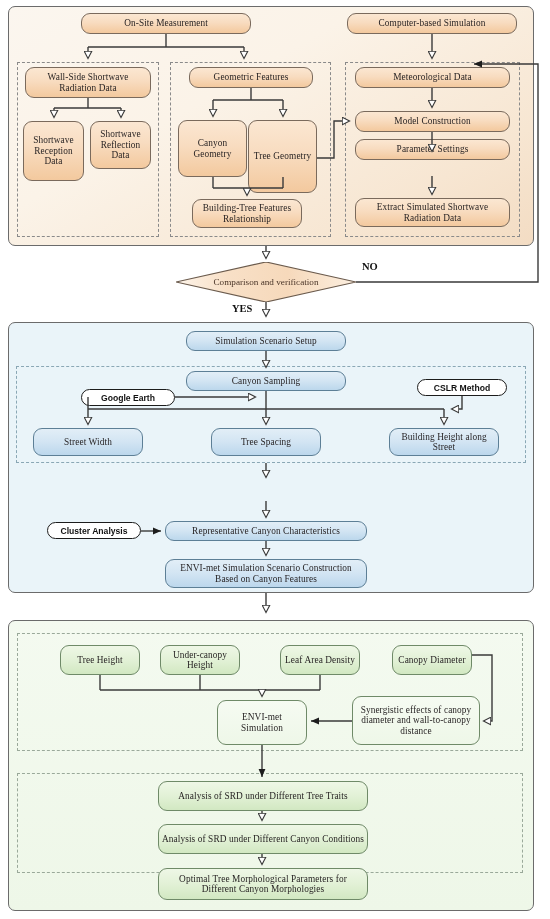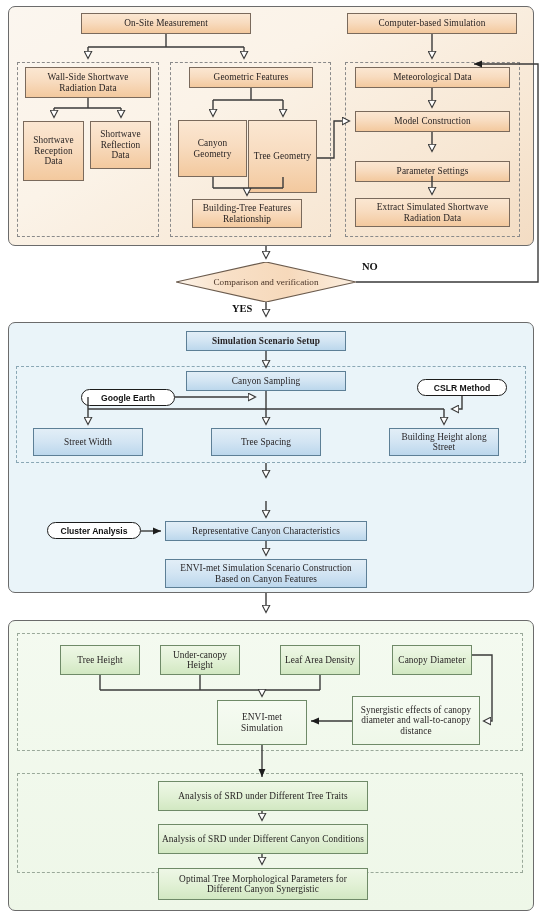--- a/index.html
+++ b/index.html
@@ -16,21 +16,21 @@
   .panel.green{background:linear-gradient(180deg,#f4faf0 0%,#eef7e8 100%);}
 
   
   .dgroup{position:absolute;box-sizing:border-box;border:1.6px dashed #8a8a8a;background:transparent;}
   .dgroup.bluedash{border-color:#8aa7b5;}
   .dgroup.greendash{border-color:#9aa99a;}
 
   
   .box{position:absolute;box-sizing:border-box;display:flex;align-items:center;
        justify-content:center;text-align:center;line-height:1.12;
-       font-size:9.3px;letter-spacing:.1px;padding:1px 2px;}
+       font-size:9.3px;letter-spacing:.1px;padding:1px 2px;border-radius:9px;}
   .box.o{border:1px solid #7a6a5c;
          background:linear-gradient(180deg,#fbe7d2 0%,#f8dcc0 45%,#f3c99e 100%);}
   .box.b{border:1px solid #5d7f96;
          background:linear-gradient(180deg,#e2eef7 0%,#d3e5f3 48%,#bcd7ec 100%);}
   .box.g{border:1px solid #6f8a68;
          background:linear-gradient(180deg,#eef7e6 0%,#e2f1d6 50%,#d2e8c2 100%);}
   .box.gw{border:1px solid #6f8a68;
           background:linear-gradient(180deg,#f6fbf2 0%,#eef7e8 100%);}
 
   
@@ -70,21 +70,21 @@
 
   <div class="dgroup" style="left:170px;top:62px;width:161px;height:175px;"></div>
   <div class="box o" style="left:189px;top:67px;width:124px;height:21px;">Geometric Features</div>
   <div class="box o" style="left:178px;top:120px;width:69px;height:57px;">Canyon Geometry</div>
   <div class="box o" style="left:248px;top:120px;width:69px;height:73px;">Tree Geometry</div>
   <div class="box o" style="left:192px;top:199px;width:110px;height:29px;">Building-Tree Features Relationship</div>
 
   <div class="dgroup" style="left:345px;top:62px;width:175px;height:175px;"></div>
   <div class="box o" style="left:355px;top:67px;width:155px;height:21px;">Meteorological Data</div>
   <div class="box o" style="left:355px;top:111px;width:155px;height:21px;">Model Construction</div>
-  <div class="box o" style="left:355px;top:161px;width:155px;height:21px;">Parameter Settings</div>
+  <div class="box o" style="left:355px;top:139px;width:155px;height:21px;">Parameter Settings</div>
   <div class="box o" style="left:355px;top:198px;width:155px;height:29px;">Extract Simulated Shortwave Radiation Data</div>
 
   <div class="diamond" style="left:176px;top:262px;width:180px;height:40px;">
     <svg class="shape" viewBox="0 0 180 40" preserveAspectRatio="none">
       <defs>
         <linearGradient id="dg" x1="0" y1="0" x2="1" y2="0">
           <stop offset="0%" stop-color="#fdf4ea"></stop>
           <stop offset="28%" stop-color="#f8e0c7"></stop>
           <stop offset="62%" stop-color="#f6d9bb"></stop>
           <stop offset="100%" stop-color="#fcefe0"></stop>
@@ -92,21 +92,21 @@
       </defs>
       <polygon points="90,0 180,20 90,40 0,20" fill="url(#dg)" stroke="#6a5a4c" stroke-width="1.2"></polygon>
     </svg>
     <div class="lbl">Comparison and verification</div>
   </div>
   <div class="sideLbl" style="left:362px;top:261px;">NO</div>
   <div class="sideLbl" style="left:232px;top:303px;">YES</div>
 
   <div class="panel blue" style="left:8px;top:322px;width:526px;height:271px;"></div>
 
-  <div class="box b" style="left:186px;top:331px;width:160px;height:20px;font-weight:bold;">Simulation Scenario Setup</div>
+  <div class="box b" style="left:186px;top:331px;width:160px;height:20px;">Simulation Scenario Setup</div>
 
   <div class="dgroup bluedash" style="left:16px;top:366px;width:510px;height:97px;"></div>
 
   <div class="box b" style="left:186px;top:371px;width:160px;height:20px;">Canyon Sampling</div>
 
   <div class="pill" style="left:81px;top:389px;width:94px;height:17px;">Google Earth</div>
   <div class="pill" style="left:417px;top:379px;width:90px;height:17px;">CSLR Method</div>
 
   <div class="box b" style="left:33px;top:428px;width:110px;height:28px;">Street Width</div>
   <div class="box b" style="left:211px;top:428px;width:110px;height:28px;">Tree Spacing</div>
@@ -126,21 +126,21 @@
   <div class="box g" style="left:280px;top:645px;width:80px;height:30px;">Leaf Area Density</div>
   <div class="box g" style="left:392px;top:645px;width:80px;height:30px;">Canopy Diameter</div>
 
   <div class="box gw" style="left:217px;top:700px;width:90px;height:45px;">ENVI-met Simulation</div>
   <div class="box gw" style="left:352px;top:696px;width:128px;height:49px;">Synergistic effects of canopy diameter and wall-to-canopy distance</div>
 
   <div class="dgroup greendash" style="left:17px;top:773px;width:506px;height:100px;"></div>
 
   <div class="box g" style="left:158px;top:781px;width:210px;height:30px;">Analysis of  SRD under Different Tree Traits</div>
   <div class="box g" style="left:158px;top:824px;width:210px;height:30px;">Analysis of SRD under Different Canyon Conditions</div>
-  <div class="box g" style="left:158px;top:868px;width:210px;height:32px;">Optimal Tree Morphological Parameters for Different Canyon Synergistic</div>
+  <div class="box g" style="left:158px;top:868px;width:210px;height:32px;">Optimal Tree Morphological Parameters for Different Canyon Morphologies</div>
 
   <svg class="arrowlayer">
     <defs>
       <marker id="hollow" markerWidth="9" markerHeight="9" refX="7.4" refY="4.5" orient="auto" markerUnits="userSpaceOnUse">
         <path d="M0.6,0.7 L8,4.5 L0.6,8.3 Z" fill="#ffffff" stroke="#3a3a3a" stroke-width="1.1"></path>
       </marker>
       <marker id="solid" markerWidth="9" markerHeight="8" refX="8" refY="4" orient="auto" markerUnits="userSpaceOnUse">
         <path d="M0,0.6 L8,4 L0,7.4 Z" fill="#1d1d1d"></path>
       </marker>
     </defs>

